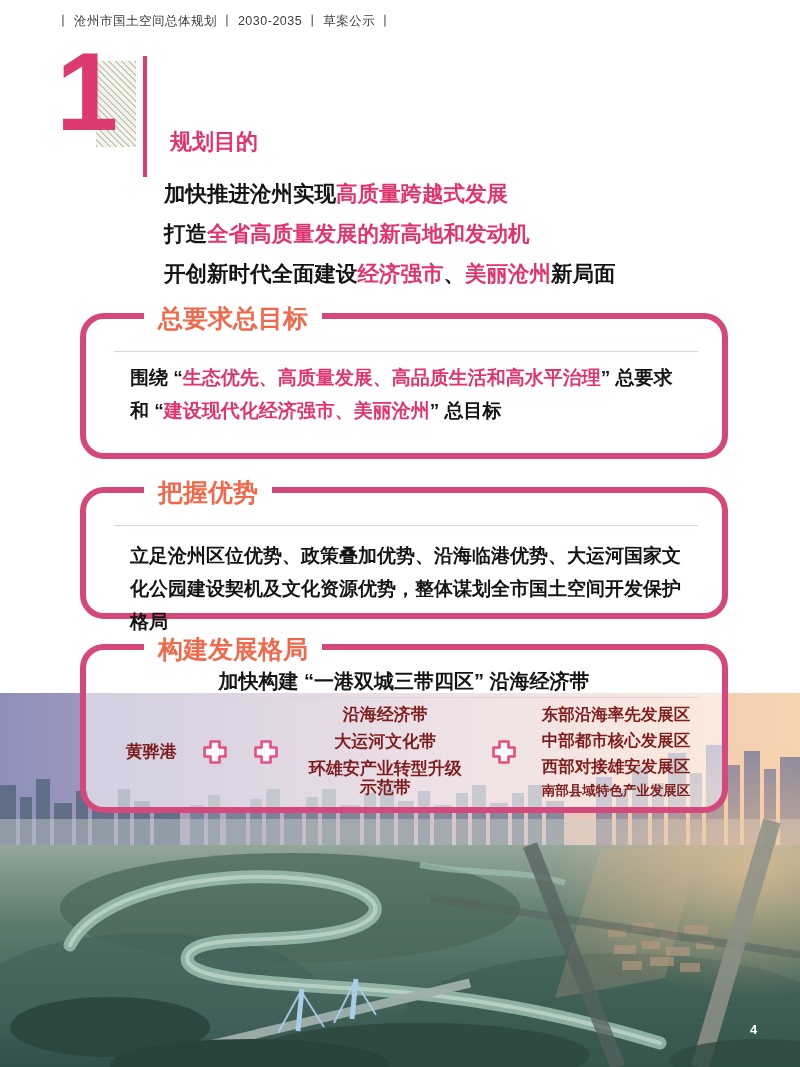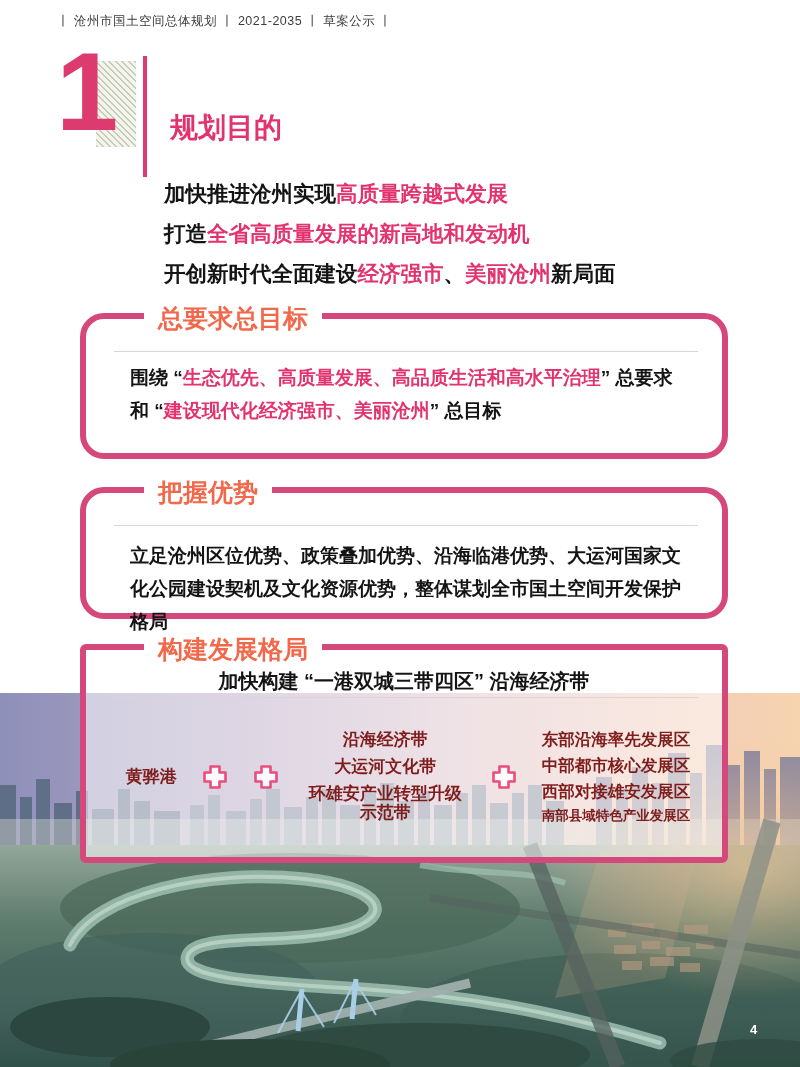--- a/index.html
+++ b/index.html
@@ -7,32 +7,32 @@
   #page{position:relative;width:800px;height:1067px;background:#ffffff;overflow:hidden;margin:0 auto;}
 
   
   .doc-header{position:absolute;top:13px;left:57px;font-size:12.5px;color:#3c3c3c;letter-spacing:0.5px;z-index:6;}
 
   
   .one-hatch{position:absolute;left:96px;top:61px;width:40px;height:86px;z-index:1;
     background:repeating-linear-gradient(45deg,#c6ccb4 0px,#c6ccb4 1.6px,#f3f4ee 1.6px,#f3f4ee 4.6px);}
   .big-one{position:absolute;left:56px;top:36px;font-size:112px;font-weight:800;color:#dd3a6f;line-height:1;z-index:2;}
   .vline{position:absolute;left:143px;top:56px;width:4px;height:121px;background:#dd3a6f;z-index:2;}
-  .section-title{position:absolute;left:170px;top:109px;font-size:28px;font-weight:bold;color:#e2336e;z-index:2;}
+  .section-title{position:absolute;left:170px;top:127px;font-size:22px;font-weight:bold;color:#e2336e;z-index:2;}
 
   
   .intro{position:absolute;left:164px;top:182px;font-size:21.5px;font-weight:bold;color:#141414;z-index:2;}
   .intro .line{margin-bottom:16px;line-height:24px;white-space:nowrap;}
   .pink{color:#e2336e;}
 
   
   .panel{position:absolute;left:80px;width:648px;border:6px solid #d5487b;border-radius:24px;background:#ffffff;box-sizing:border-box;z-index:3;}
   #panel1{top:313px;height:146px;}
   #panel2{top:487px;height:132px;}
-  #panel3{top:644px;height:219px;background:rgba(255,255,255,0.55);border-radius:6px;}
+  #panel3{top:644px;height:169px;background:rgba(255,255,255,0.55);}
   .panel-title{position:absolute;top:-16px;left:58px;background:#ffffff;padding:0 14px;color:#f2684a;
     font-size:25px;font-weight:bold;line-height:30px;white-space:nowrap;}
   .panel-divider{position:absolute;left:28px;right:24px;height:1px;background:#dfd3d8;}
   #panel1 .panel-divider{top:32px;}
   #panel2 .panel-divider{top:32px;}
   #panel3 .panel-divider{top:47px;}
   .panel-body{position:absolute;left:44px;right:30px;font-size:19px;font-weight:bold;color:#141414;line-height:33px;}
   #panel1 .panel-body{top:42px;}
   #panel2 .panel-body{top:46px;}
 
@@ -51,21 +51,21 @@
   .photo{position:absolute;top:693px;left:0;width:800px;height:374px;z-index:0;display:block;}
 
   
   .page-num{position:absolute;top:1022px;left:750px;color:#ffffff;font-size:13px;font-weight:bold;z-index:6;}
 </style>
 </head>
 <body>
 
 <div id="page">
 
-  <div class="doc-header">丨 沧州市国土空间总体规划 丨 2021-2035 丨 草案公示 丨</div>
+  <div class="doc-header">丨 沧州市国土空间总体规划 丨 2030-2035 丨 草案公示 丨</div>
 
   <div class="one-hatch"></div>
   <div class="big-one">1</div>
   <div class="vline"></div>
   <div class="section-title">规划目的</div>
 
   <div class="intro">
     <div class="line"><span>加快推进沧州实现</span><span class="pink">高质量跨越式发展</span></div>
     <div class="line"><span>打造</span><span class="pink">全省高质量发展的新高地和发动机</span></div>
     <div class="line"><span>开创新时代全面建设</span><span class="pink">经济强市</span><span>、</span><span class="pink">美丽沧州</span><span>新局面</span></div>

